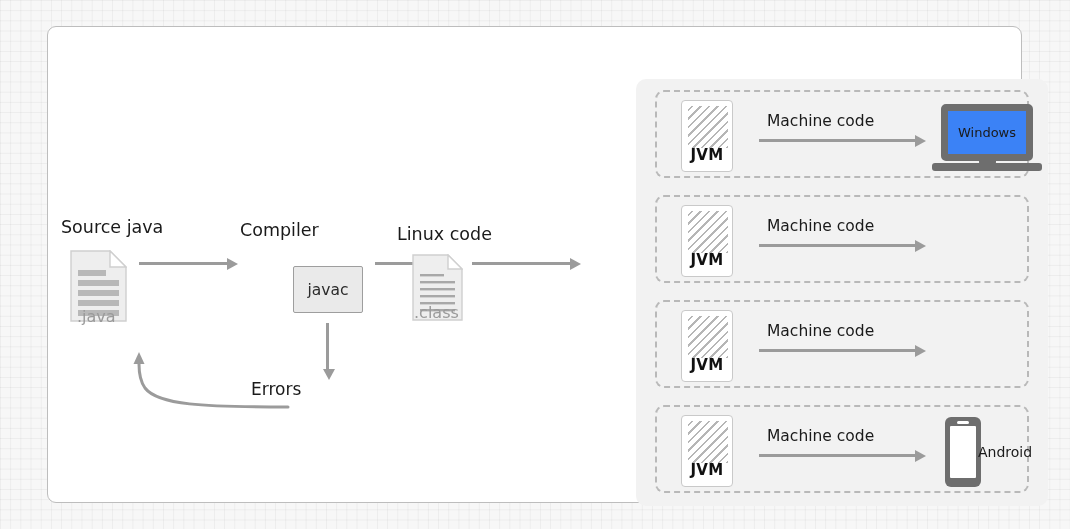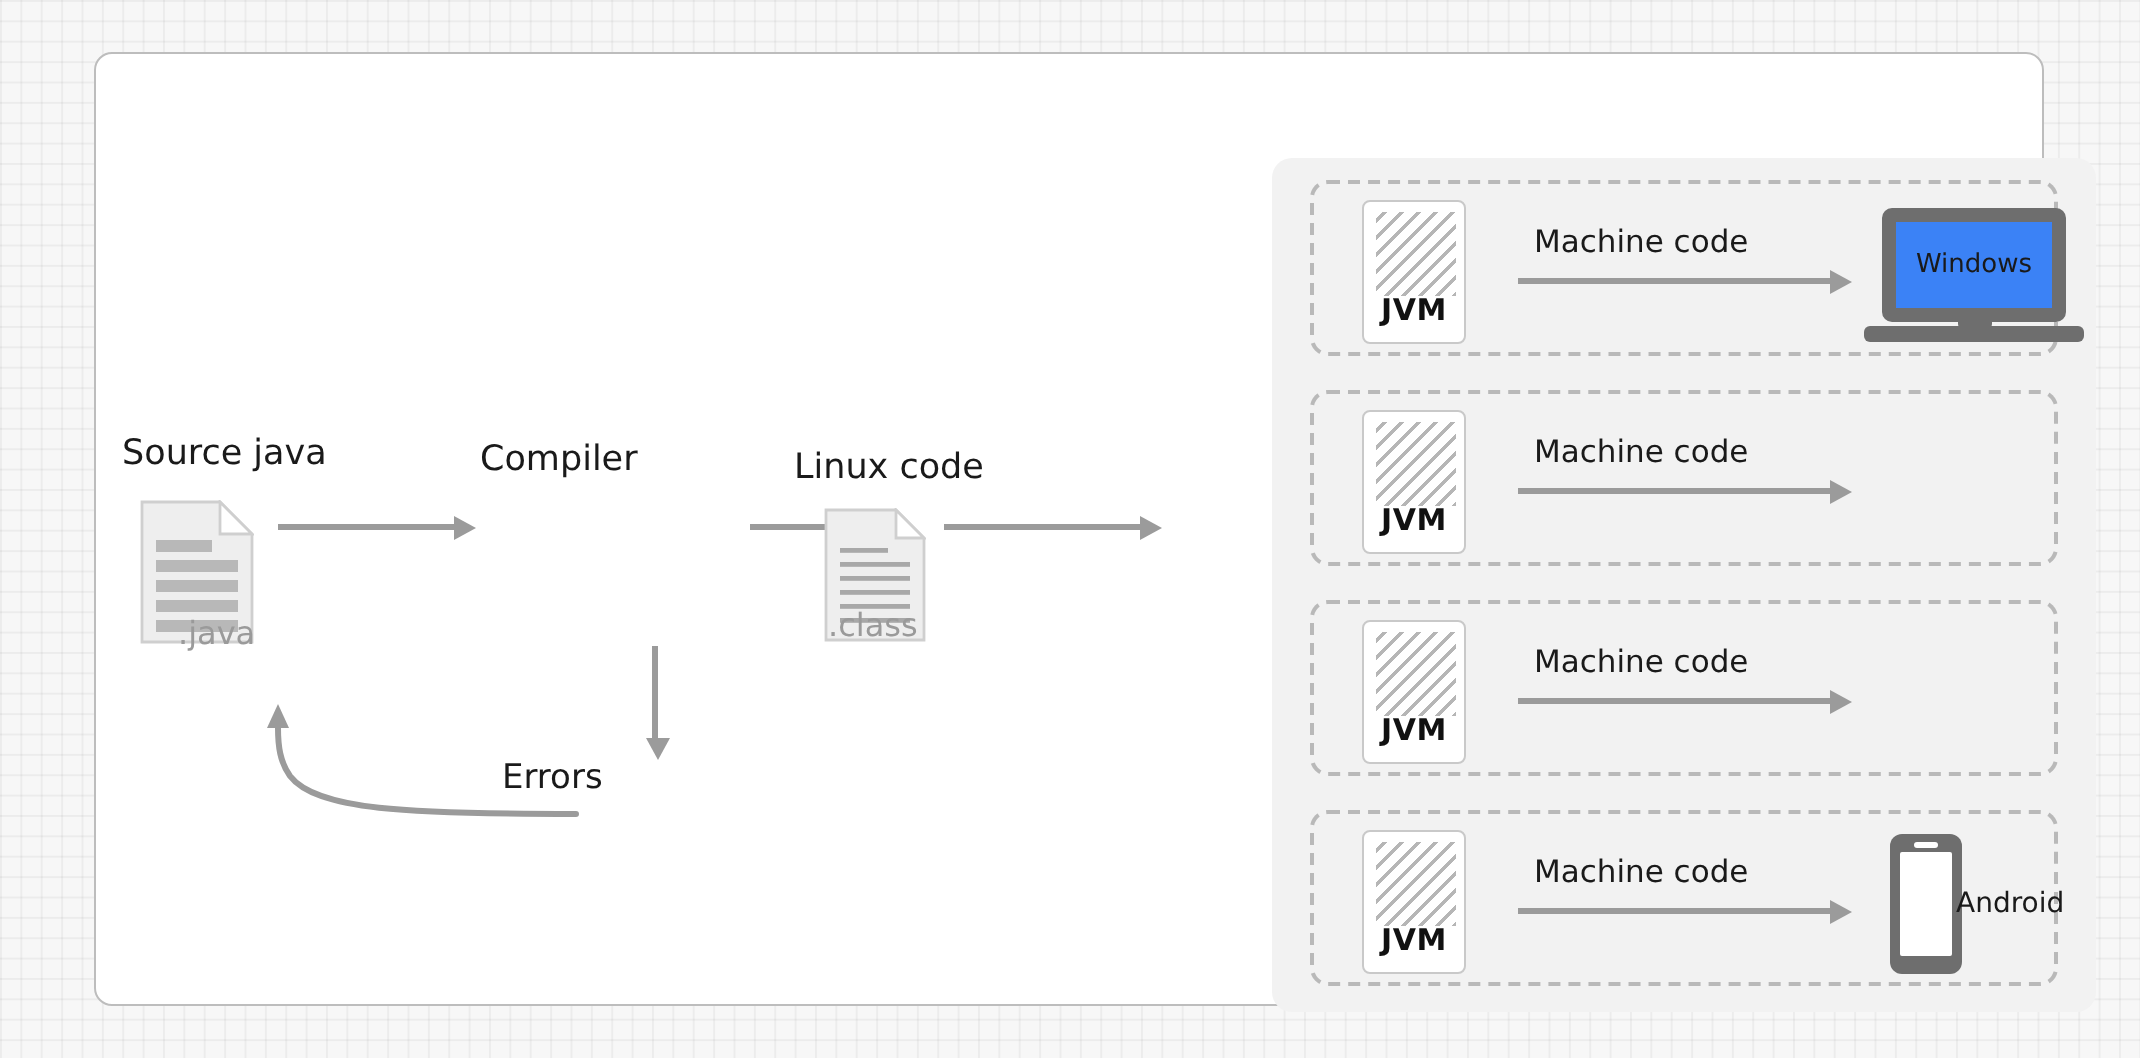--- a/index.html
+++ b/index.html
@@ -203,27 +203,30 @@
       <path d="M1,1 H40 L56,17 V71 H1 Z" fill="#eeeeee" stroke="#cfcfcf" stroke-width="1.4"></path>
       <path d="M40,1 L56,17 H40 Z" fill="#ffffff" stroke="#cfcfcf" stroke-width="1.4"></path>
       <rect x="8" y="20" width="28" height="6" fill="#b8b8b8"></rect>
       <rect x="8" y="30" width="41" height="6" fill="#b8b8b8"></rect>
       <rect x="8" y="40" width="41" height="6" fill="#b8b8b8"></rect>
       <rect x="8" y="50" width="41" height="6" fill="#b8b8b8"></rect>
       <rect x="8" y="60" width="41" height="6" fill="#b8b8b8"></rect>
     </svg>
   </div>
 
-  <div class="lbl lbl-ext" style="left:28px; top:282px;padding-left:13px;">.java</div>
+  <div class="lbl lbl-ext" style="left:16px; top:282px;padding-left:13px;">.java</div>
 
   <div class="arrow-line" style="left:91px; top:235px; width:90px;"></div>
   <div class="arrow-head-r" style="left:179px; top:230.5px;"></div>
 
   <div class="lbl lbl-title" style="left:192px; top:195px;">Compiler</div>
 
+  <div id="javac-box">
+    <span>javac</span>
+  </div>
 
   <div class="arrow-line" style="left:327px; top:235px; width:56px;"></div>
   <div class="arrow-head-r" style="left:381px; top:230.5px;"></div>
 
   <div class="arrow-line-v" style="left:278px; top:296px; height:48px;"></div>
   <div class="arrow-head-d" style="left:274.5px; top:342px;"></div>
 
   <div class="lbl lbl-errors" style="left:203px; top:354px;">Errors</div>
 
   <svg style="position:absolute; left:35px; top:315px; width:215px; height:75px;" viewBox="0 0 215 75" xmlns="http://www.w3.org/2000/svg">

